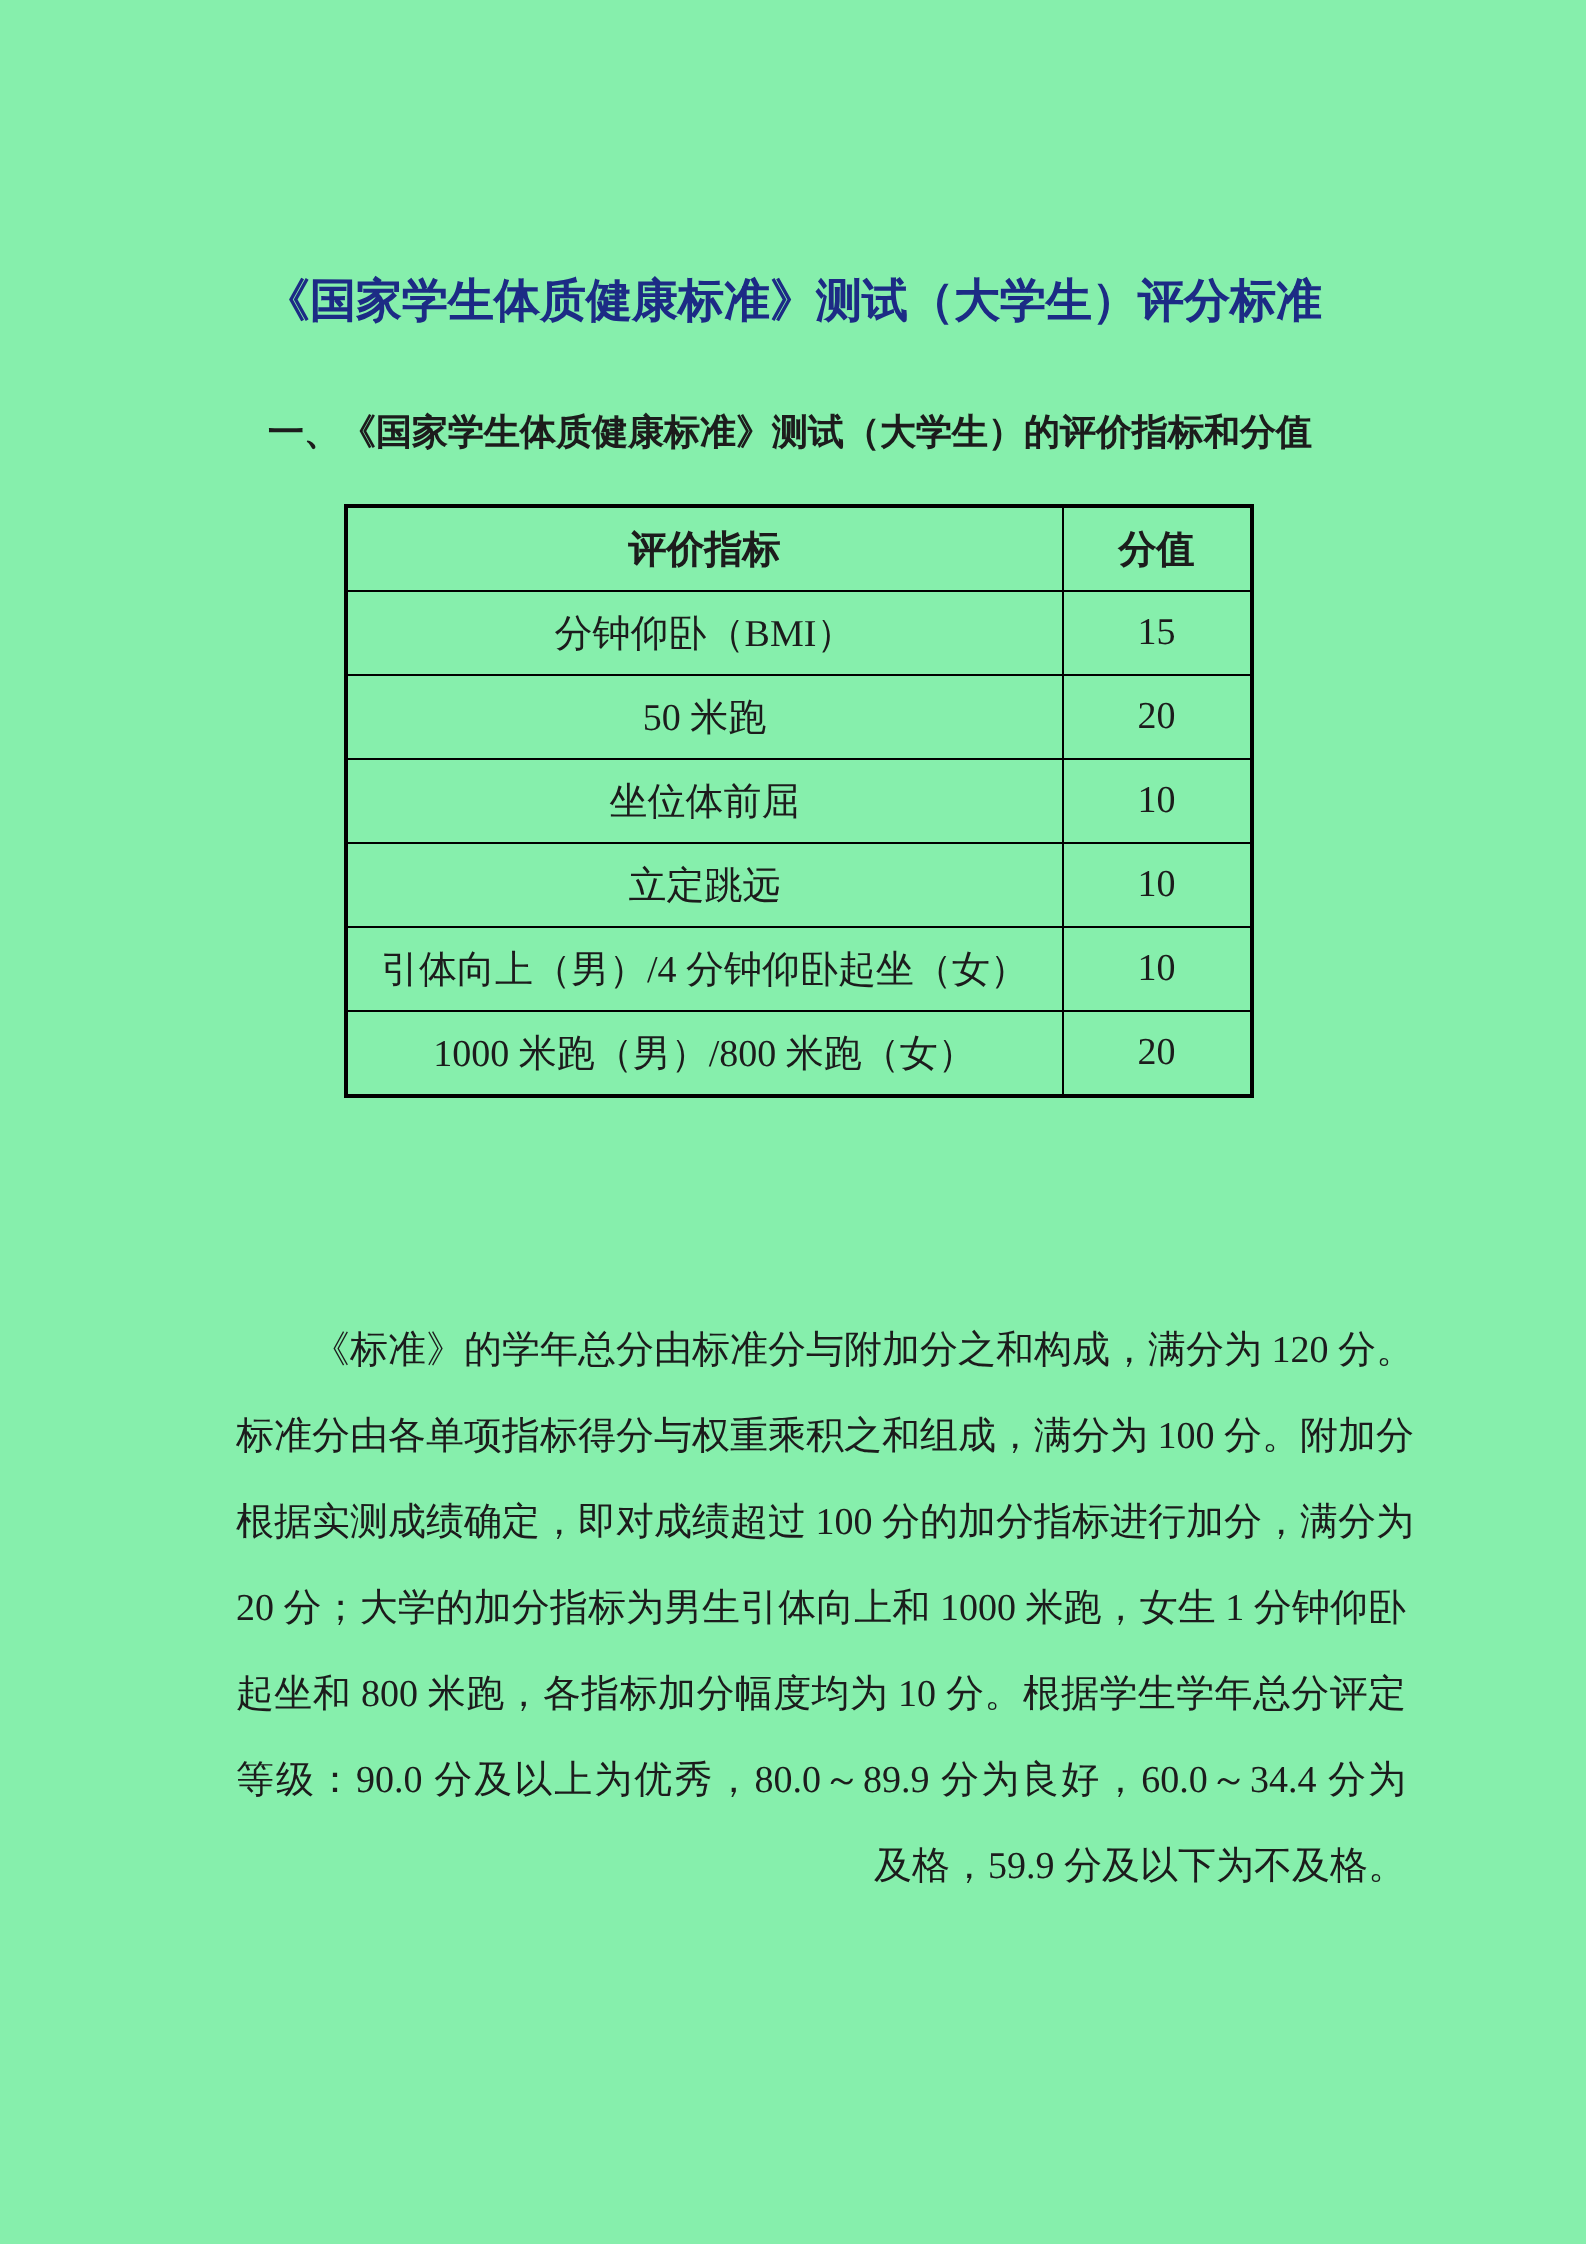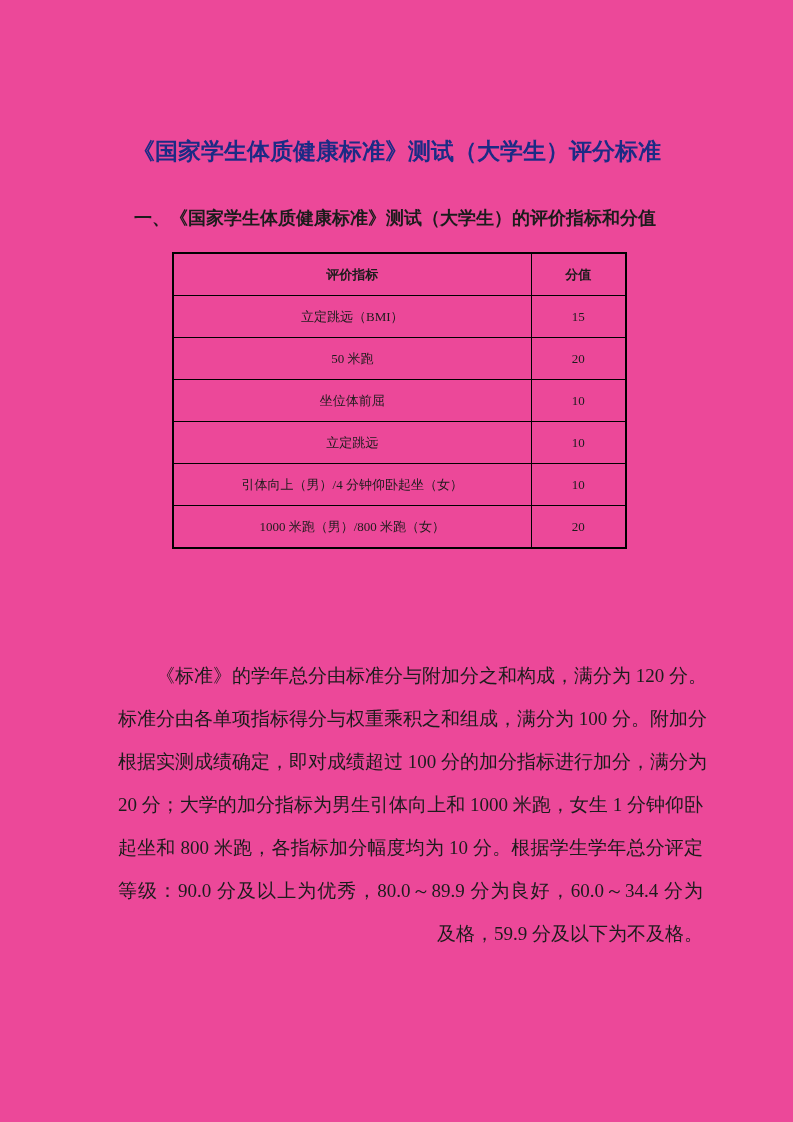--- a/index.html
+++ b/index.html
@@ -5,21 +5,21 @@
   html, body {
     margin: 0;
     padding: 0;
     background: #e8e8e8;
   }
   .page {
     position: relative;
     width: 793px;
     height: 1122px;
     margin: 0 auto;
-    background: #ec4899;
+    background: #86efac;
     overflow: hidden;
     font-family: "Liberation Serif", "DejaVu Serif", serif;
     color: #1c1c1c;
   }
   .doc-title {
     position: absolute;
     top: 134px;
     left: 0;
     width: 100%;
     margin: 0;
@@ -28,21 +28,21 @@
     font-size: 23px;
     line-height: 34px;
     font-weight: bold;
     color: var(--title-color, #1c2b85);
   }
   .section-heading {
     position: absolute;
     top: 204px;
     left: 134px;
     margin: 0;
-    font-family: Liberation Serif, serif;
+    font-family: Liberation Mono, monospace;
     font-size: 18px;
     line-height: 28px;
     font-weight: bold;
     color: #1c1c1c;
     white-space: nowrap;
   }
   .score-table {
     position: absolute;
     top: 252px;
     left: 172px;
@@ -53,21 +53,21 @@
   }
   .score-table col.indicator-col { width: 358px; }
   .score-table col.score-col { width: 95px; }
   .score-table th,
   .score-table td {
     border: 1px solid #000;
     height: 41px;
     padding: 0;
     text-align: center;
     vertical-align: middle;
-    font-size: 13px;
+    font-size: 19px;
     font-family: "Liberation Serif", "DejaVu Serif", serif;
     color: #1c1c1c;
     overflow: hidden;
     white-space: nowrap;
   }
   .score-table th {
     font-weight: bold;
   }
   .body-paragraph {
     position: absolute;
@@ -108,21 +108,21 @@
       <col class="score-col">
     </colgroup>
     <thead>
       <tr>
         <th>评价指标</th>
         <th>分值</th>
       </tr>
     </thead>
     <tbody>
       <tr>
-        <td>立定跳远（BMI）</td>
+        <td>分钟仰卧（BMI）</td>
         <td>15</td>
       </tr>
       <tr>
         <td>50 米跑</td>
         <td>20</td>
       </tr>
       <tr>
         <td>坐位体前屈</td>
         <td>10</td>
       </tr>

